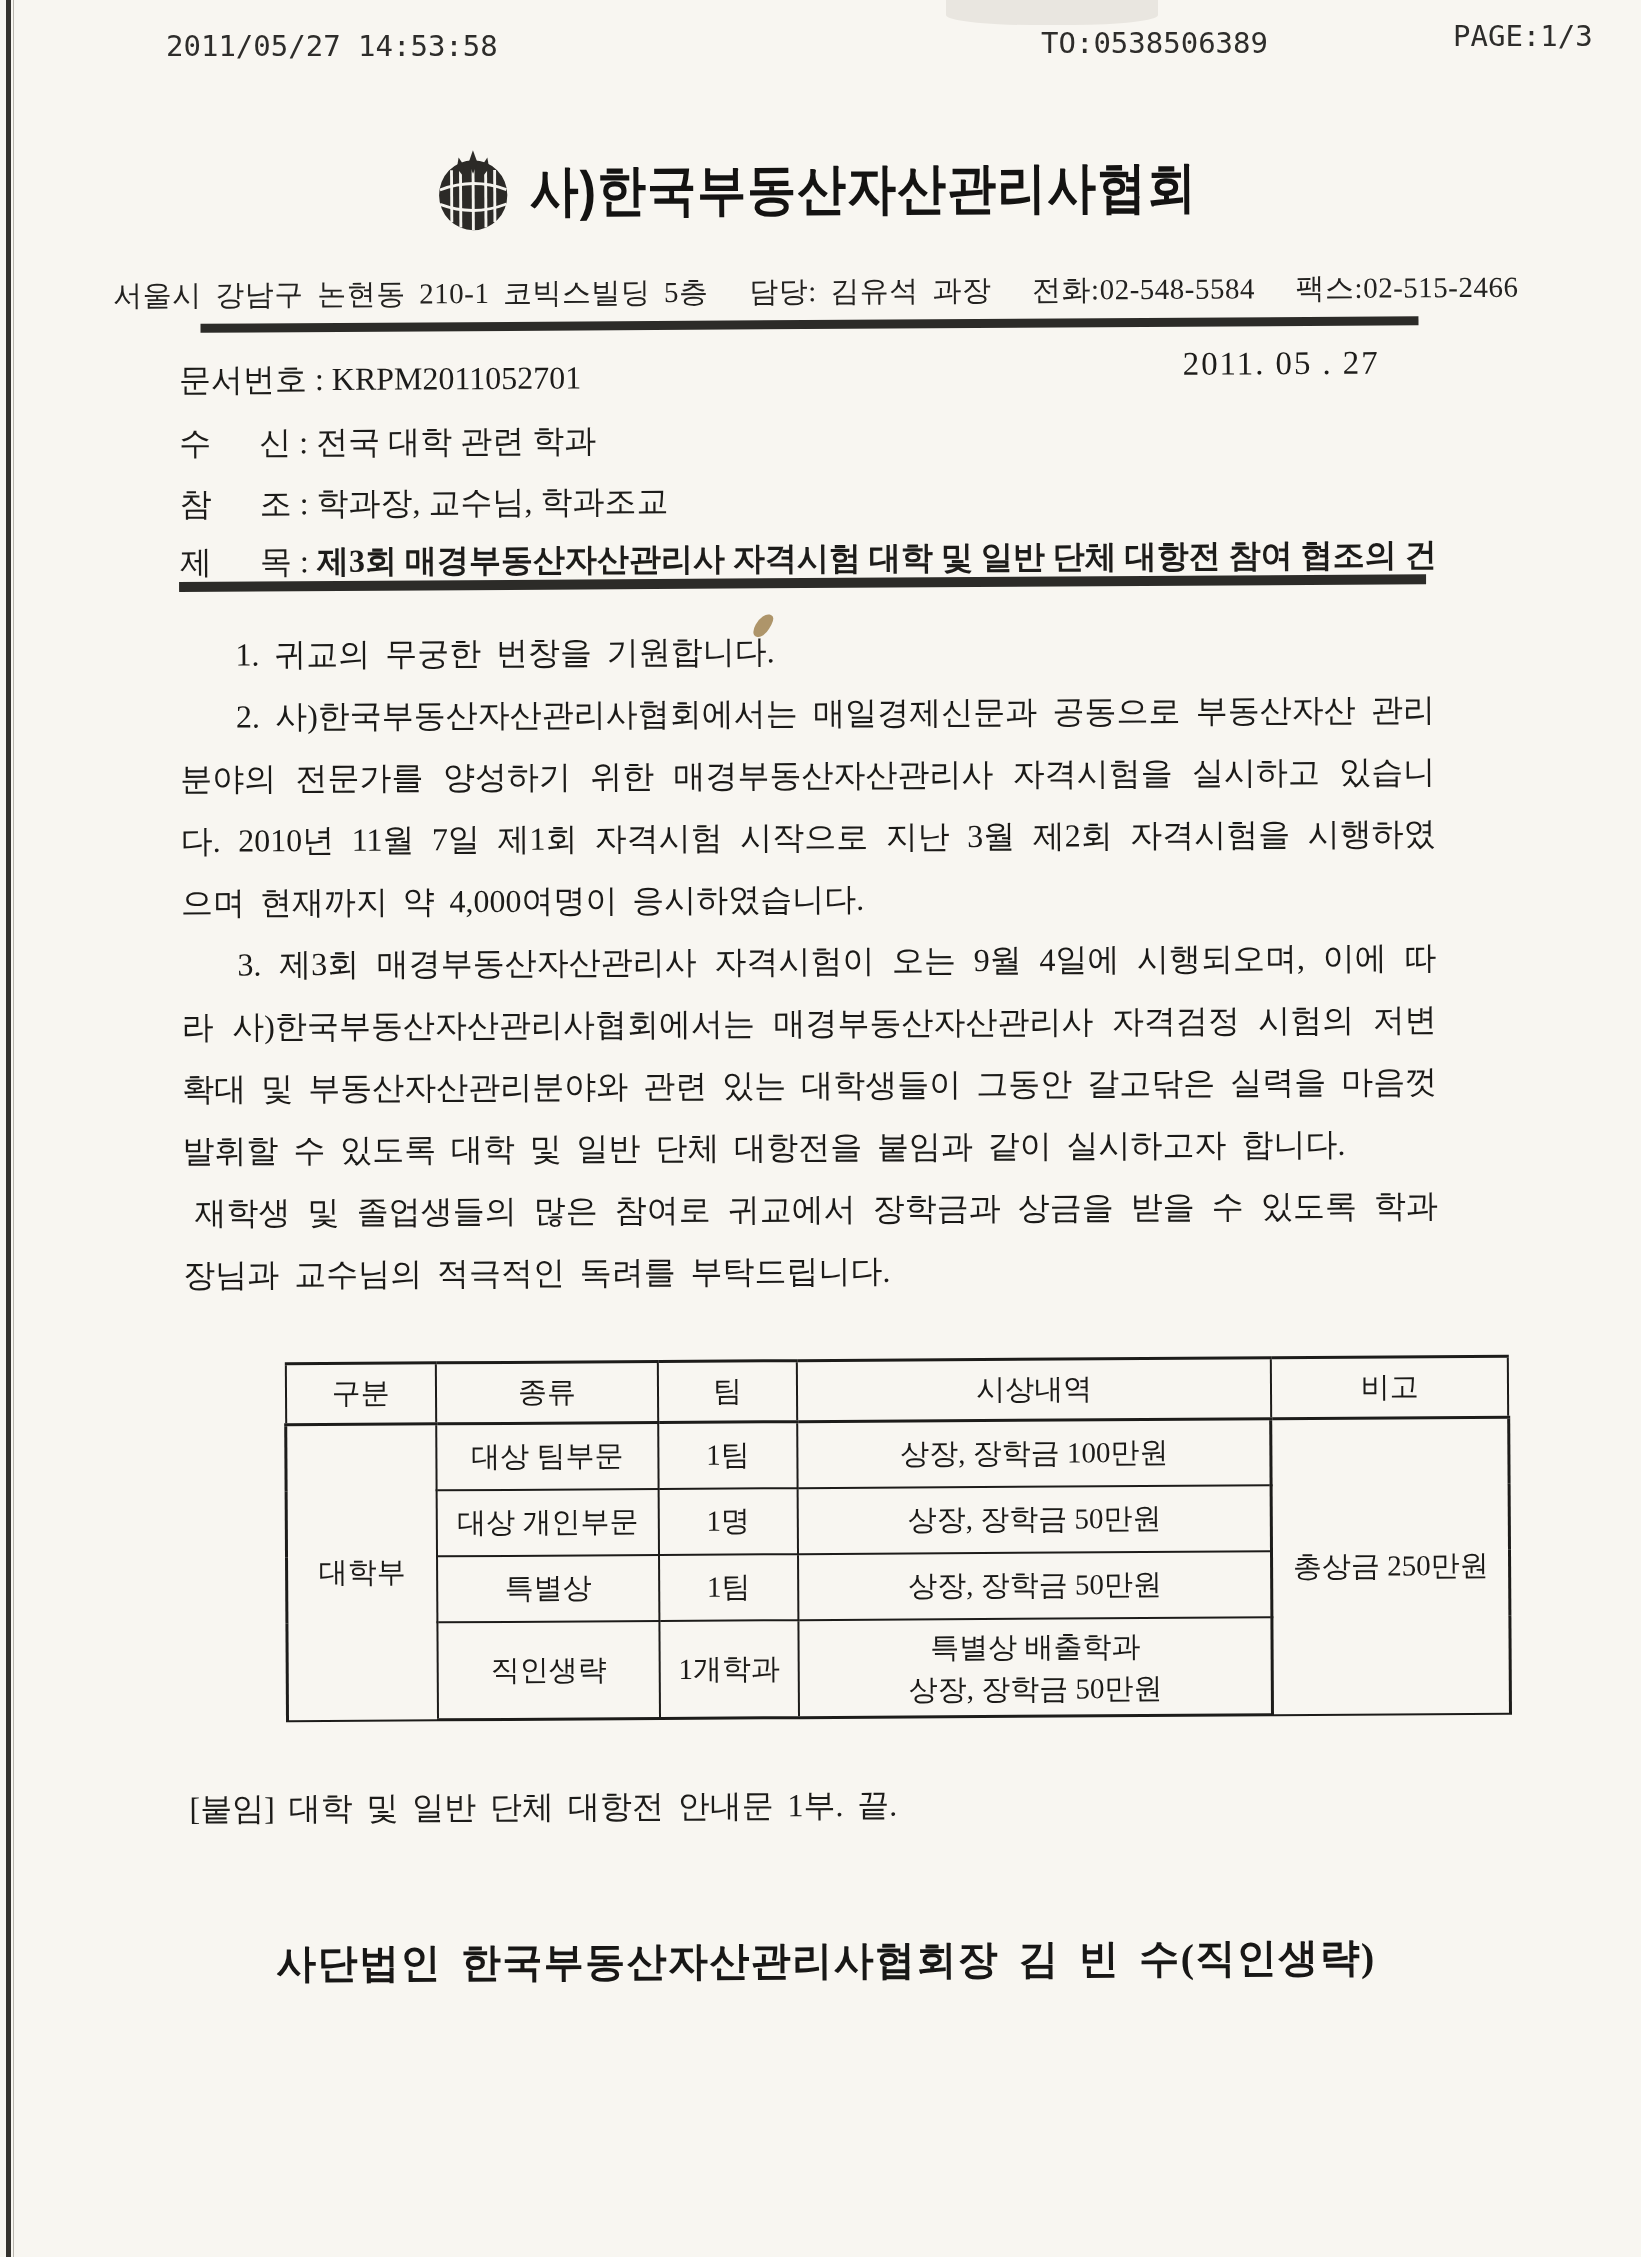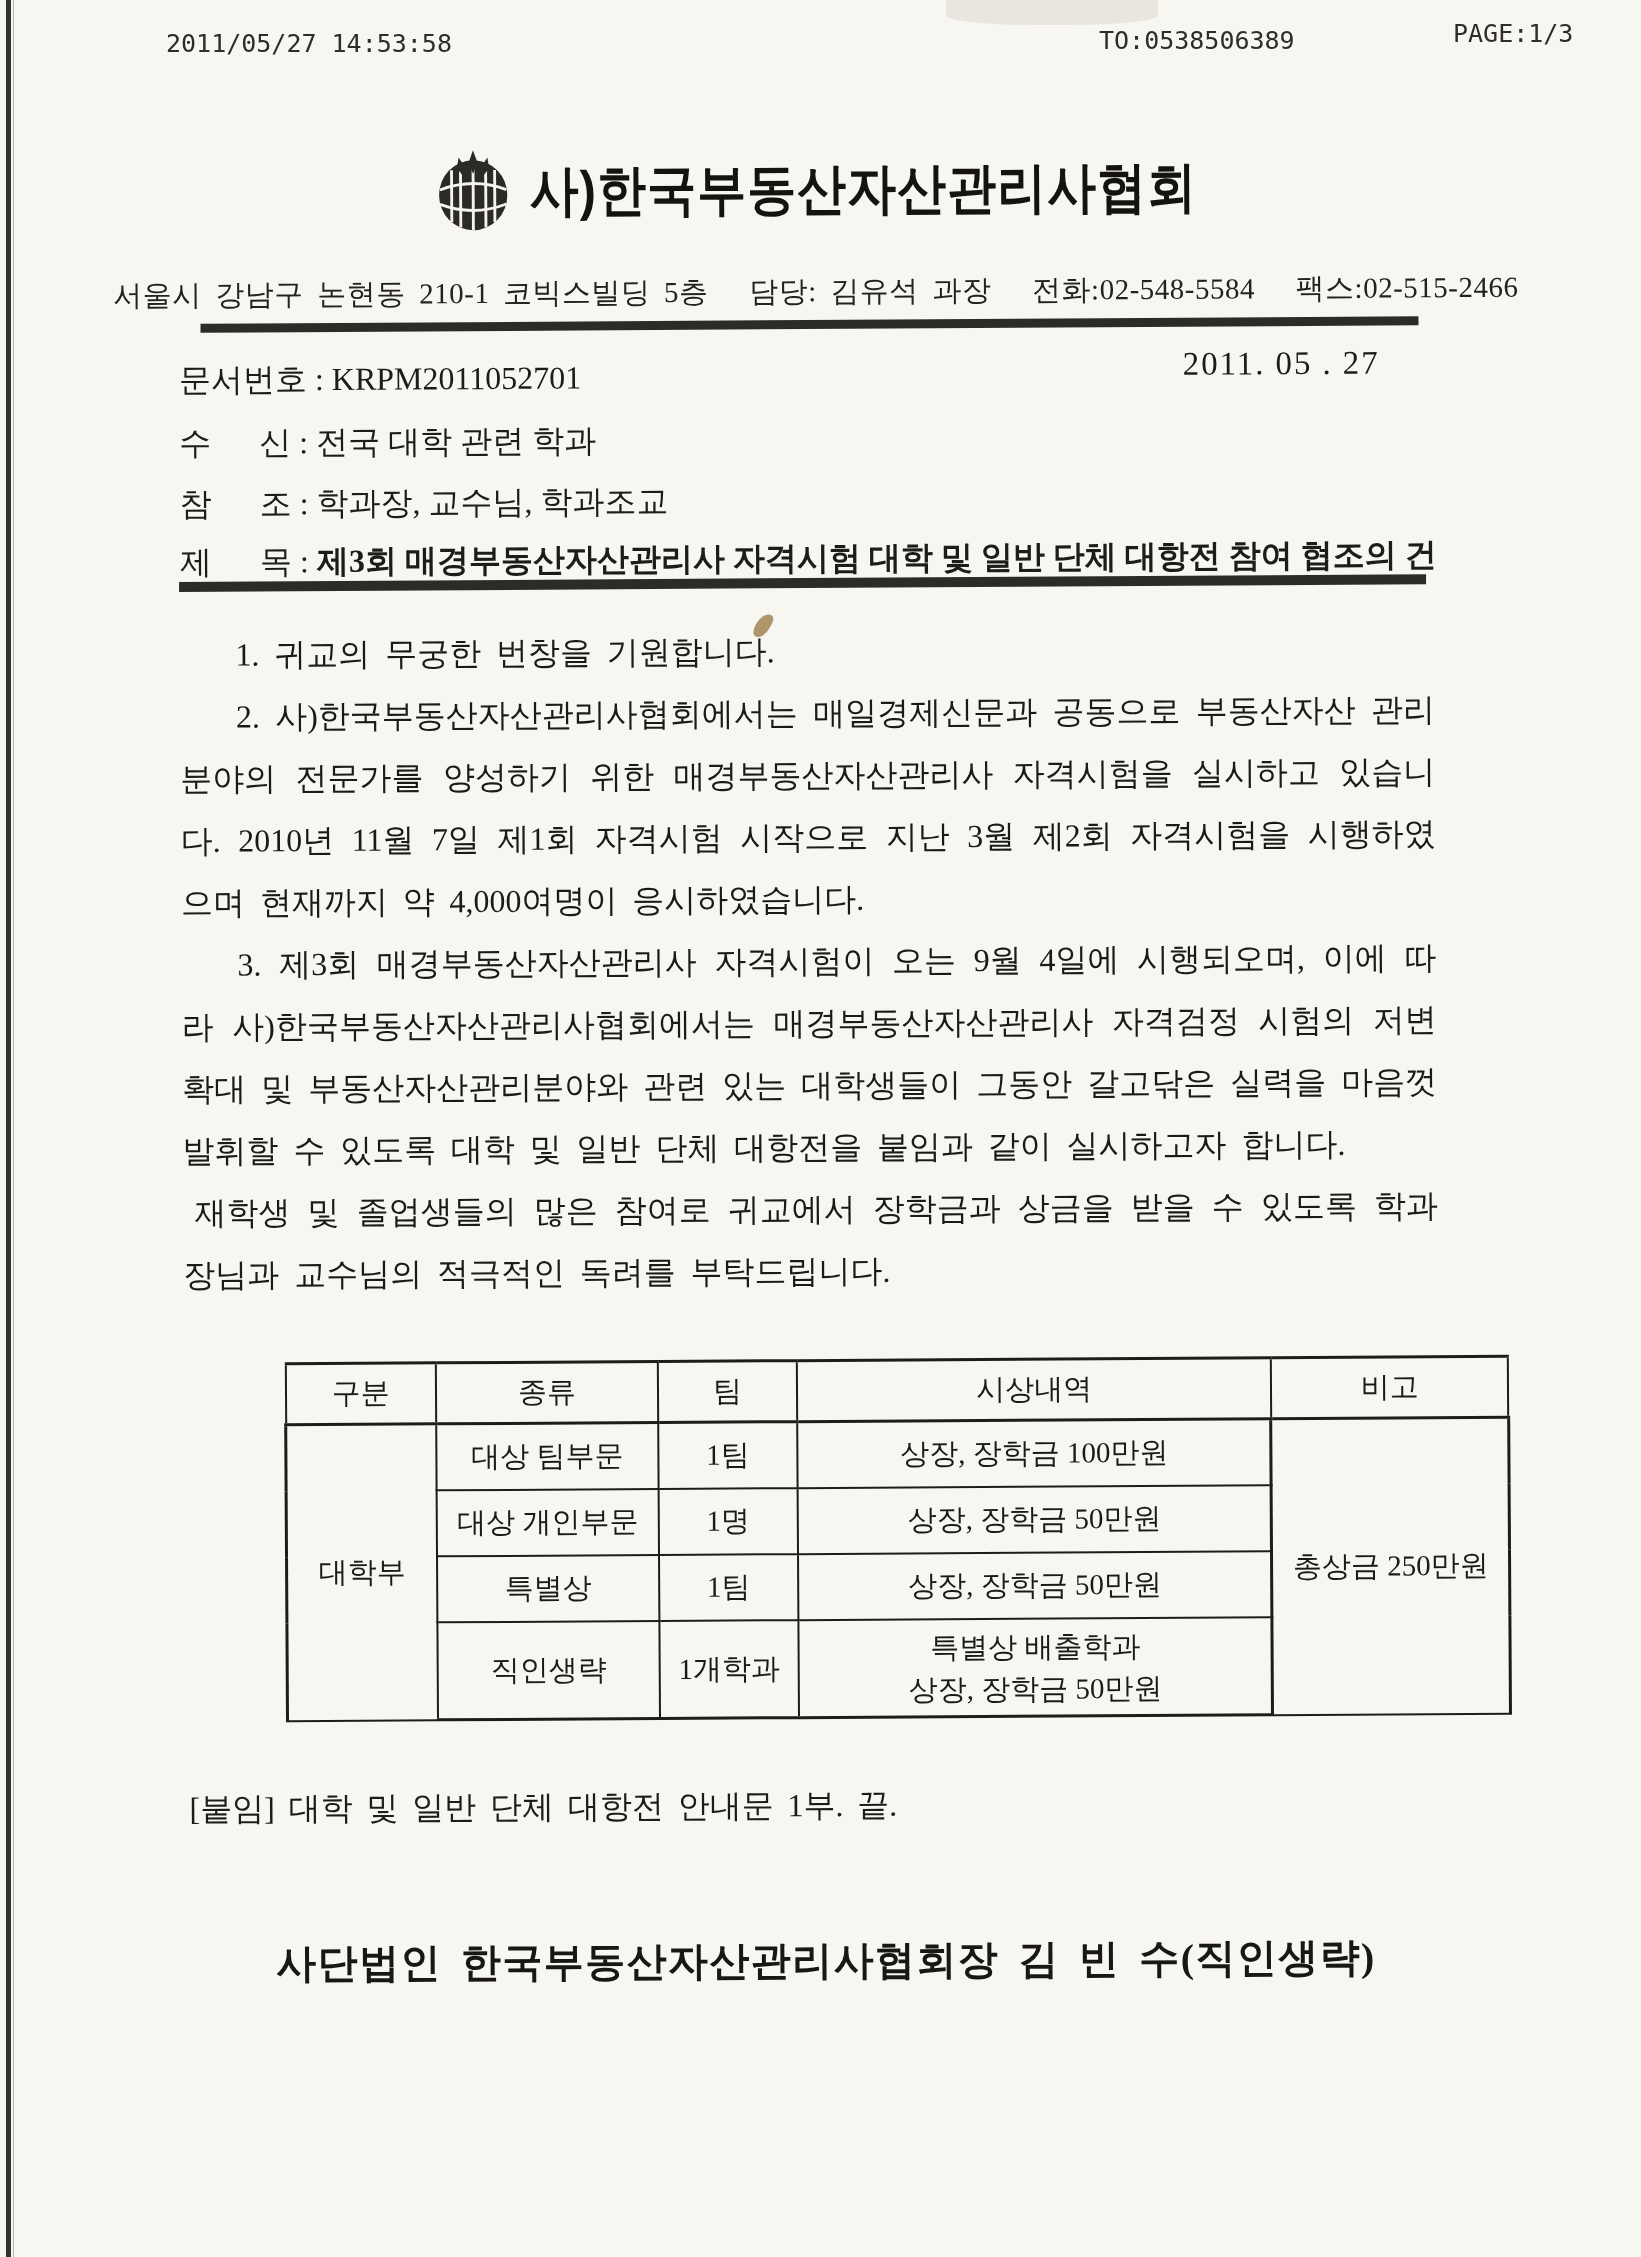--- a/index.html
+++ b/index.html
@@ -12,25 +12,25 @@
     position:relative;
   }
   
   .scan-edge-left { position:absolute; left:5.8px; top:0; width:4.8px; height:2257px; background:#34322e; }
   .scan-edge-left2 { position:absolute; left:12.6px; top:0; width:1.9px; height:2257px; background:#b9b6af; }
   .scan-smudge-top { position:absolute; left:946px; top:0; width:212px; height:25px; background:#e9e6e0; border-radius:0 0 40% 40%; }
   .scan-speck { position:absolute; left:756px; top:613px; width:13.5px; height:25px; background:#9b7d48; transform:rotate(18deg) skewX(-12deg); border-radius:60% 40% 50% 50%; opacity:.8; }
 
   
   .fax-header { position:absolute; top:0; left:0; width:1641px; height:68px;
-    font-family:"DejaVu Sans Mono","Liberation Mono",monospace; font-size:25px; color:#2e2d2b; }
+    font-family:"DejaVu Sans Mono","Liberation Mono",monospace; font-size:29px; color:#2e2d2b; }
   .fax-header span { position:absolute; white-space:pre; }
   .fh-time { left:166px; top:29px; }
   .fh-from { left:475px; top:29px; }
-  .fh-to   { left:1099px; top:26px; }
+  .fh-to   { left:1041px; top:26px; }
   .fh-page { left:1408px; top:19.3px;margin-left:45px; }
 
   .doc { position:absolute; left:0; top:0; width:1641px; height:2257px; transform:rotate(-0.35deg); transform-origin:821px 1062px; }
 
   
   .letterhead { position:absolute; top:147px; left:0; width:1641px; display:flex; justify-content:center; align-items:center; gap:17.4px; }
   .logo { width:79px; height:85px; flex:0 0 auto; }
   .org-name { font-size:49px; font-weight:bold; letter-spacing:1px; color:#141312;
     font-family:"Liberation Sans","DejaVu Sans",sans-serif; transform:scaleY(1.12); }
   .address-line { position:absolute; top:272px; left:0; width:1641px; text-align:center;

